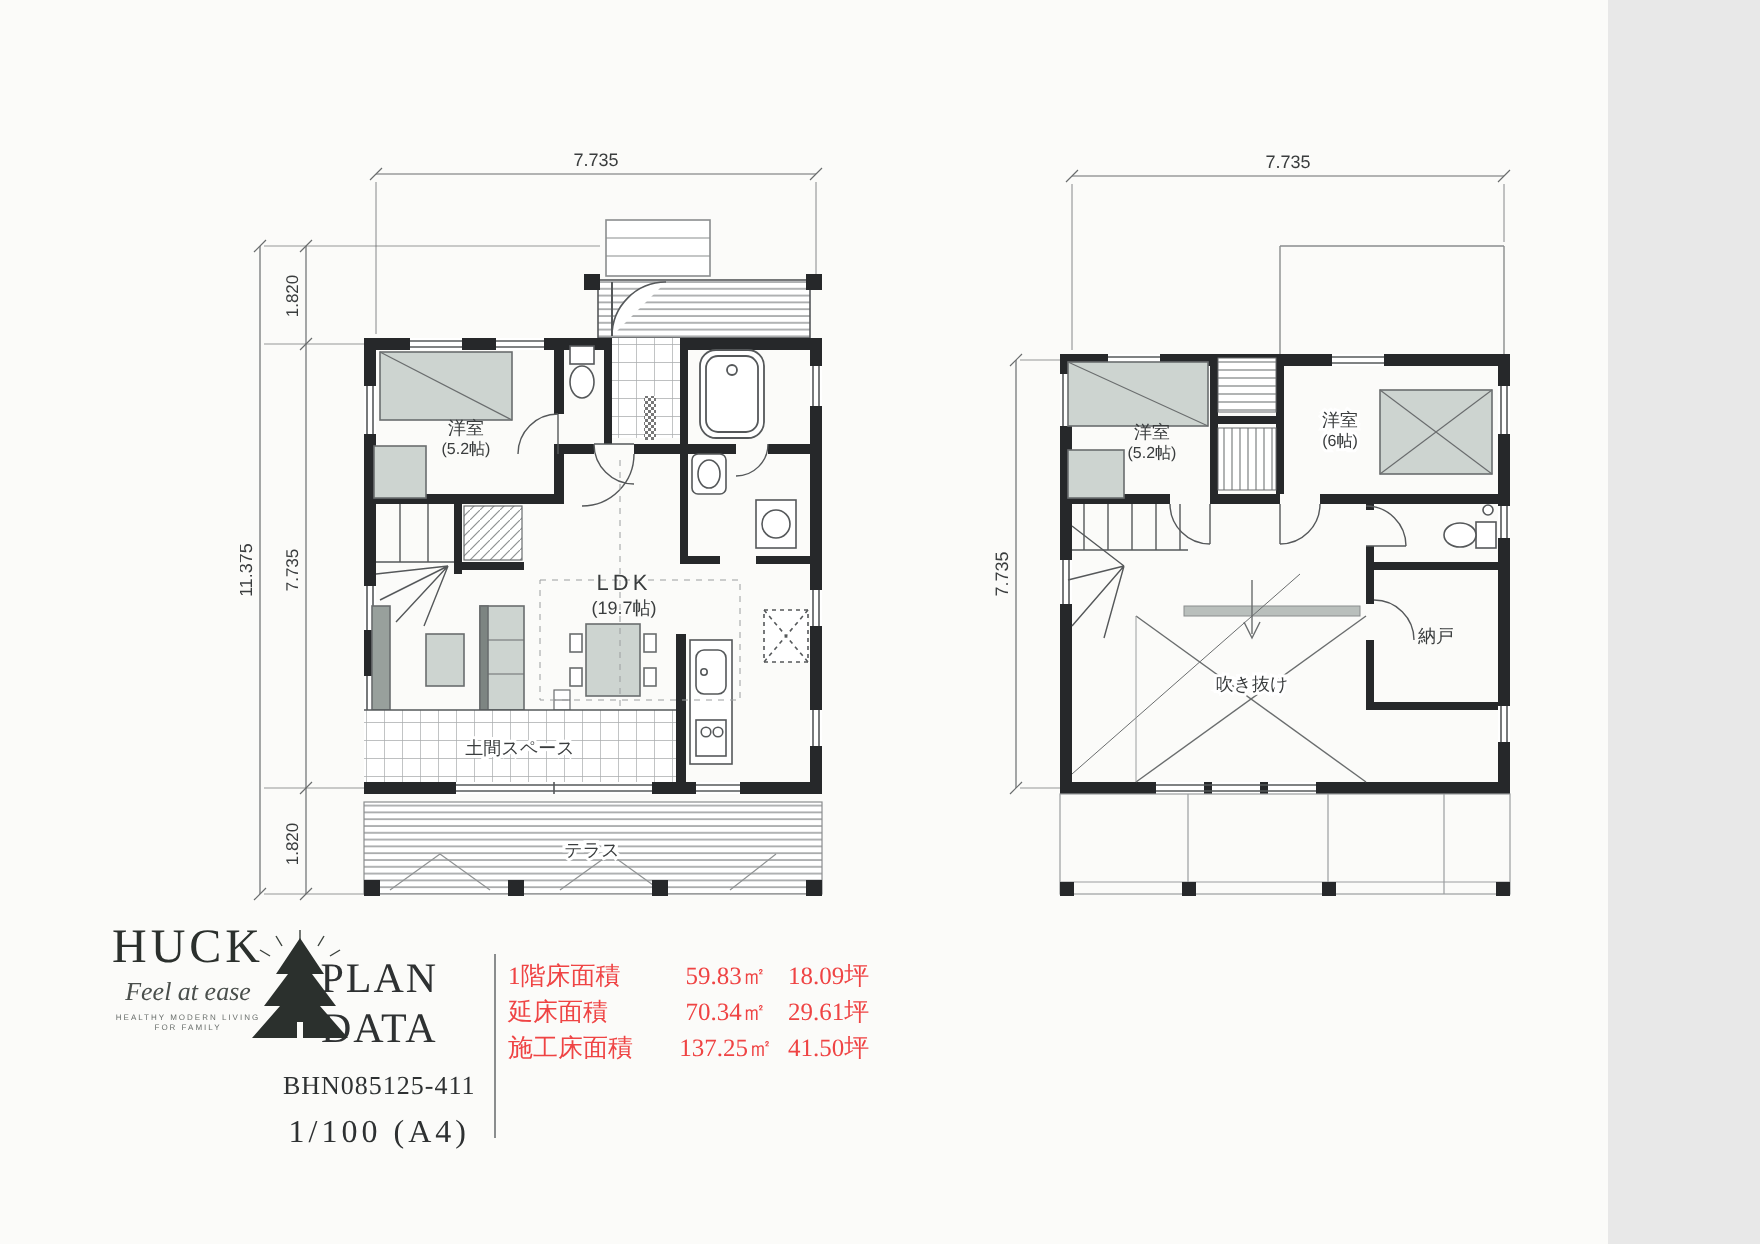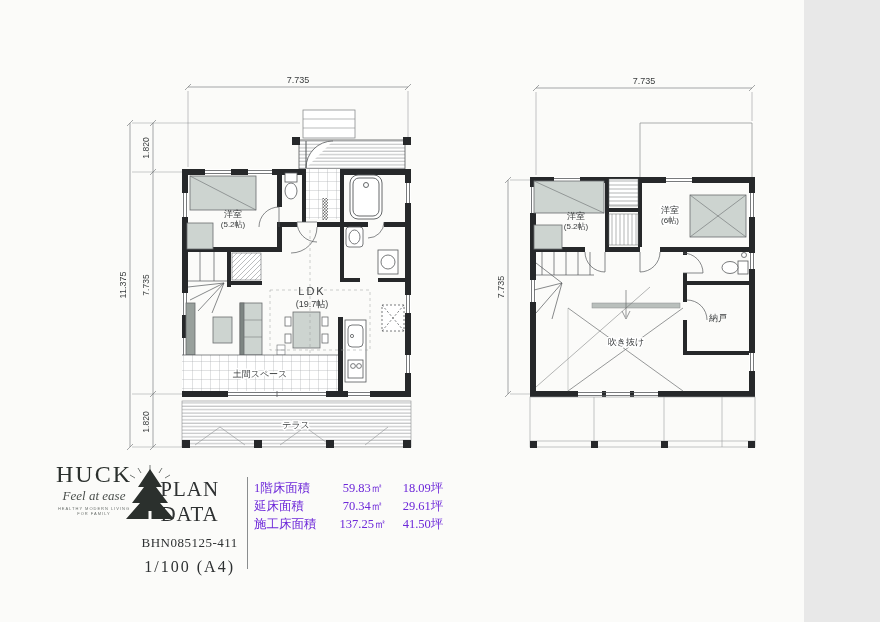--- a/index.html
+++ b/index.html
@@ -10,25 +10,25 @@
   .titleblock{position:absolute;left:52px;top:463px;width:400px;height:118px;display:flex;}
   .logo{width:112px;position:relative;text-align:center;color:#2b302d;}
   .logo .brand{font-family:"Liberation Serif",serif;font-size:24px;letter-spacing:2px;margin-top:-2px;}
   .logo .tagline{font-family:"Liberation Serif",serif;font-style:italic;font-size:13px;color:#4a4f4c;margin-top:0px;}
   .logo .subtext{font-size:4px;letter-spacing:1px;color:#6a6f6c;margin-top:2px;}
   .plandata{width:143px;text-align:center;padding-top:14px;color:#2e3132;}
   .plandata .title{font-family:"Liberation Serif",serif;font-size:21px;letter-spacing:1px;}
   .plandata .plan-no{font-family:"Liberation Serif",serif;font-size:13px;margin-top:8px;letter-spacing:.5px;}
   .plandata .scale{font-family:"Liberation Serif",serif;font-size:16px;margin-top:7px;letter-spacing:2px;}
   .divider{width:1px;background:#8a8d8e;margin:14px 6px 12px 4px;}
-  .areatable{padding-top:16px;font-family:"Liberation Serif",serif;font-size:12.5px;color:#6d28d9;}
+  .areatable{padding-top:16px;font-family:"Liberation Serif",serif;font-size:12.5px;color:#ef4444;}
   .arow{display:flex;height:18px;line-height:18px;}
   .arow .alabel{width:78px;text-align:left;}
   .arow .asqm{width:62px;text-align:center;}
-  .arow .atsubo{width:58px;text-align:center;}
+  .arow .atsubo{width:58px;text-align:left;}
 </style>
 </head>
 <body>
 
 <div class="page">
 
 <svg style="left:120px;top:55px" width="350" height="415" viewBox="0 0 350 415">
   <defs>
     <pattern id="deck1" width="4" height="3.4" patternUnits="userSpaceOnUse">
       <rect width="4" height="3.4" fill="#ffffff"></rect>

